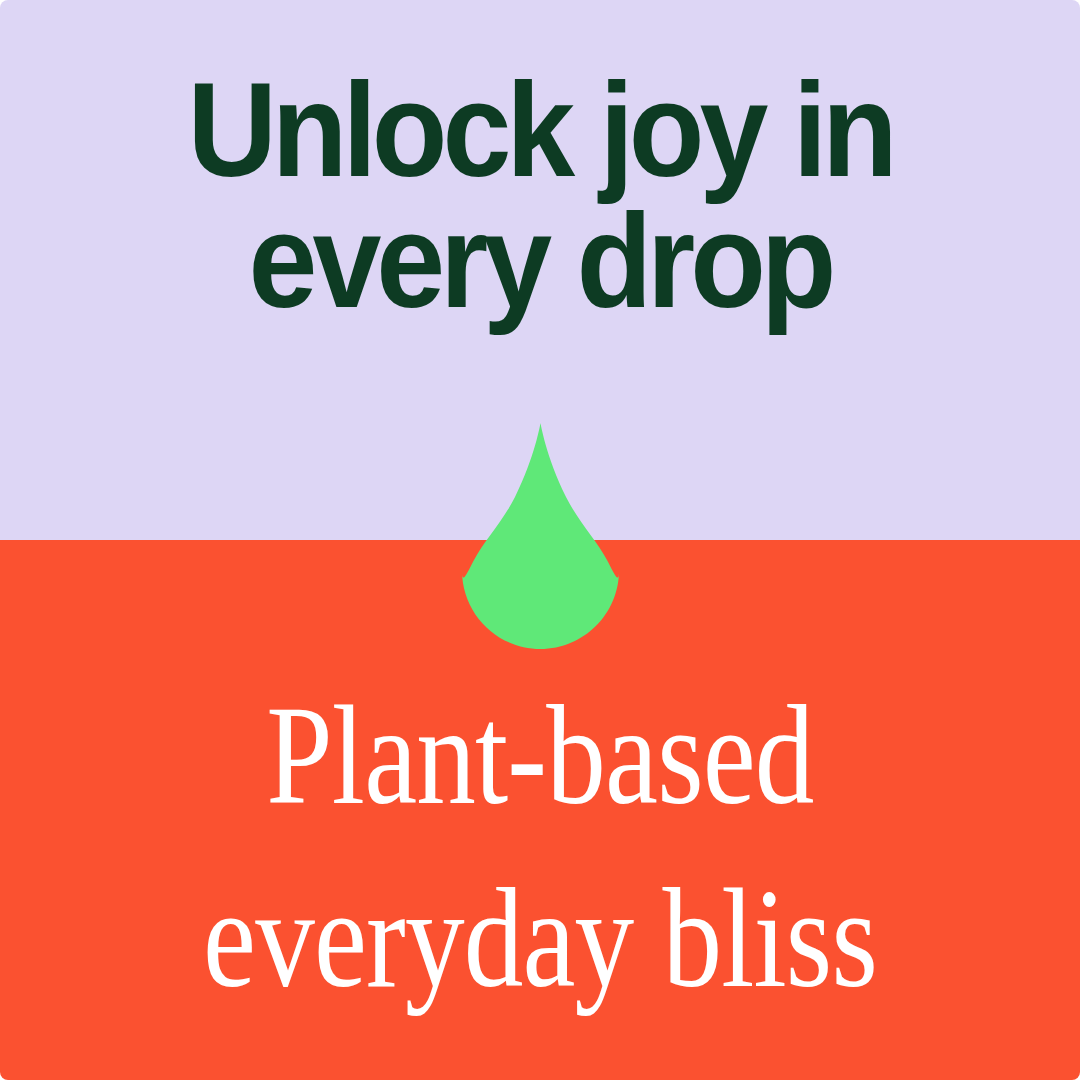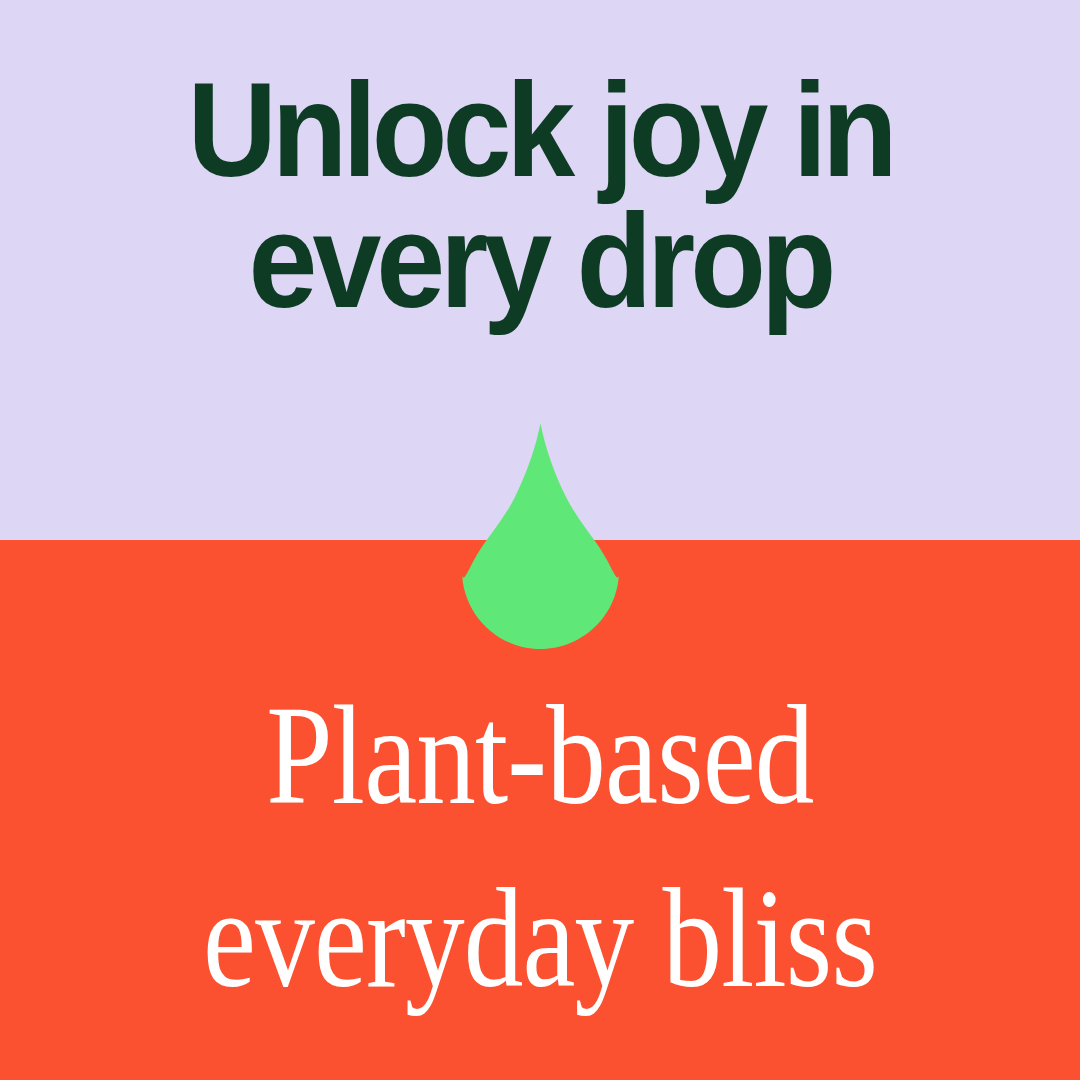--- a/index.html
+++ b/index.html
@@ -84,21 +84,21 @@
   }
   .droplet svg {
     display: block;
     width: 100%;
     height: 100%;
   }
 </style>
 </head>
 <body>
 
-<div id="poster" style="width: 1080px; height: 1080px;">
+<div id="poster" style="width: 1080px; height: 1080px; border-radius: 8px;">
 
   <div class="half half-top" style="background: rgb(221, 214, 245);"></div>
 
   <div class="half half-bottom" style="background: rgb(251, 81, 48);"></div>
 
   <div class="headline" style="color: rgb(13, 59, 35);">
     <span class="hl-line">Unlock joy in</span>
     <span class="hl-line">every drop</span>
   </div>
 

